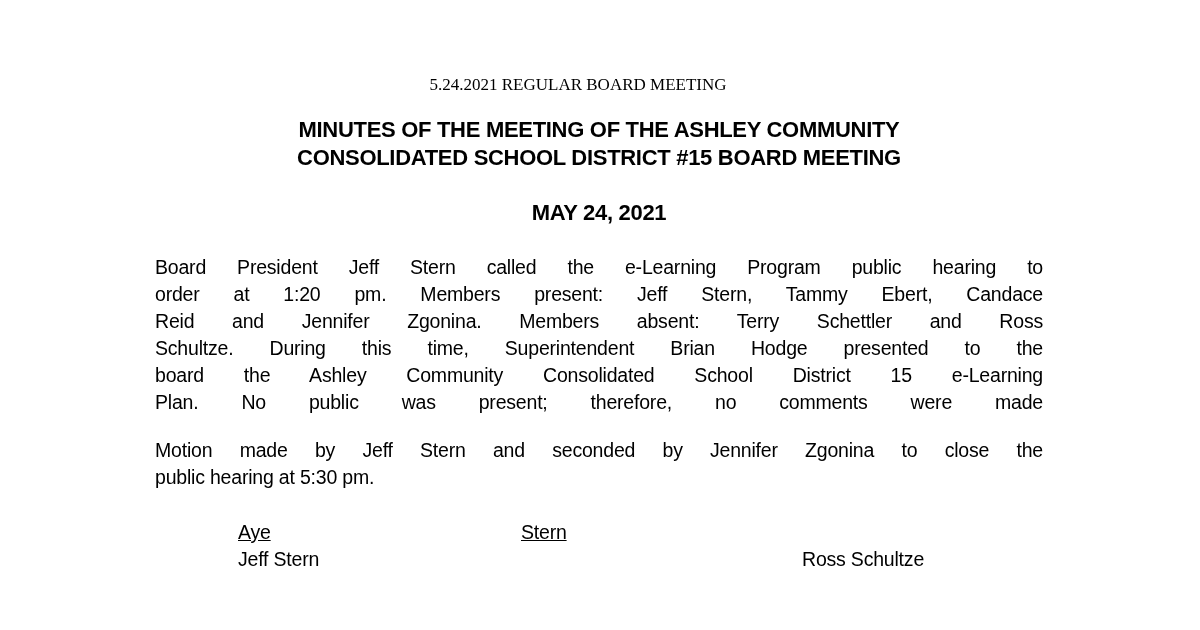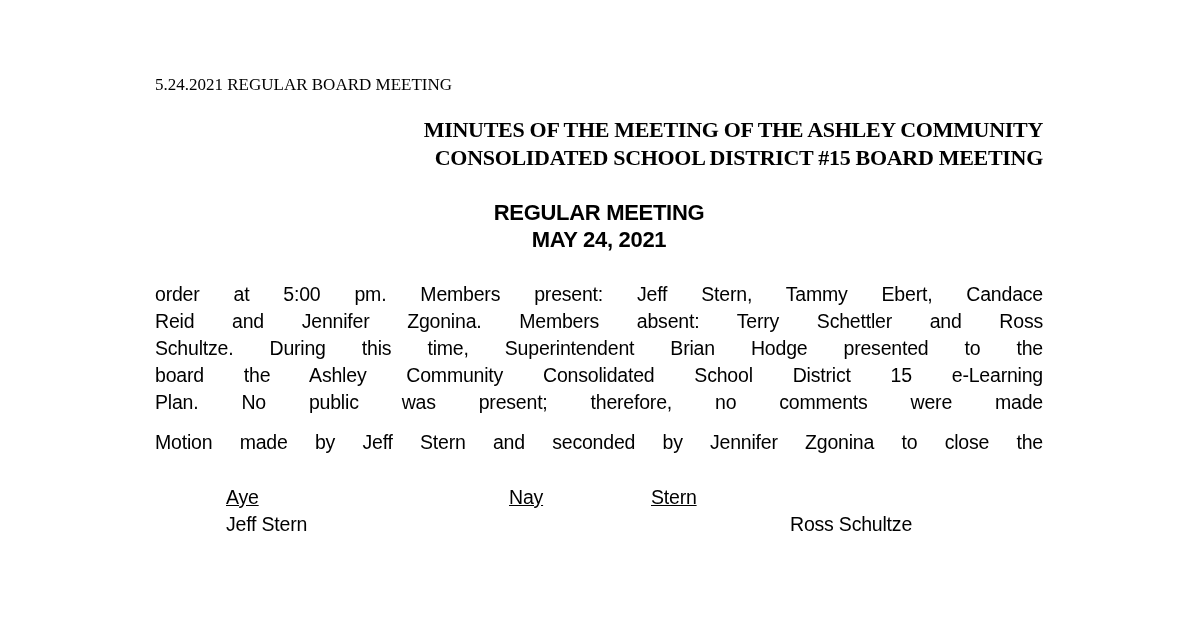--- a/index.html
+++ b/index.html
@@ -13,103 +13,102 @@
   }
   .content {
     margin-left: 155px;
     margin-right: 157px; 
   }
   .doc-header {
     margin-top: 74px;
     font-family: "Liberation Serif", "DejaVu Serif", serif;
     font-size: 17px;
     line-height: 21px;
-    text-align: left;
+    text-align: center;
     padding-right: 42px;
   }
   .doc-title {
     margin-top: 21px;
     font-weight: 700;
     font-size: 22px;
     line-height: 28px;
     letter-spacing: -0.3px;
   }
-  .doc-title .tline { text-align: right; font-family: Liberation Serif, serif; }
+  .doc-title .tline { text-align: center; }
   .doc-subtitle {
     margin-top: 27px;
     font-weight: 700;
     font-size: 22px;
     line-height: 27px;
     letter-spacing: -0.3px;
   }
   .doc-subtitle .tline { text-align: center; }
   .para {
     font-size: 19.5px;
     line-height: 27px;
     letter-spacing: -0.2px;
   }
   .para .tline {
     text-align: justify;
     text-align-last: justify;
   }
   .para .tline.last { text-align-last: left; }
   .para-1 { margin-top: 28px; }
-  .para-2 { margin-top: 13px; }
+  .para-2 { margin-top: 21px; }
   .vote-table {
     margin-top: 28px;
     margin-left: 71px;
     font-size: 19.5px;
     line-height: 27px;
     letter-spacing: -0.2px;
   }
   .vote-row {
     display: grid;
     grid-template-columns: 283px 142px 139px auto;
+    margin-left: 12px;
   }
   .vote-cell { white-space: nowrap; }
   .u { text-decoration: underline; }
 </style>
 </head>
 <body>
 
 <div class="content">
 
   <div class="doc-header">
     <span>5.24.2021 REGULAR BOARD MEETING</span>
   </div>
 
   <div class="doc-title">
       <div class="tline">MINUTES OF THE MEETING OF THE ASHLEY COMMUNITY</div>
       <div class="tline last">CONSOLIDATED SCHOOL DISTRICT #15 BOARD MEETING</div>
     </div>
 
   <div class="doc-subtitle">
-      <div class="tline">REGULAR MEETING</div>
       <div class="tline last">MAY 24, 2021</div>
     </div>
 
   <div class="para para-1">
-      <div class="tline">order at 5:00 pm. Members present: Jeff Stern, Tammy Ebert, Candace</div>
+      <div class="tline">Board President Jeff Stern called the e-Learning Program public hearing to</div>
+      <div class="tline">order at 1:20 pm. Members present: Jeff Stern, Tammy Ebert, Candace</div>
       <div class="tline">Reid and Jennifer Zgonina.  Members absent: Terry Schettler and Ross</div>
       <div class="tline">Schultze.  During this time, Superintendent Brian Hodge presented to the</div>
       <div class="tline">board the Ashley Community Consolidated School District 15 e-Learning</div>
       <div class="tline">Plan. No public was present; therefore, no comments were made</div>
     </div>
 
   <div class="para para-2">
       <div class="tline">Motion made by Jeff Stern and seconded by Jennifer Zgonina to close the</div>
+      <div class="tline last">public hearing at 5:30 pm.</div>
     </div>
 
   <div class="vote-table">
     <div class="vote-row">
       <div class="vote-cell">
         <span class="u">Aye</span>
-      </div>
-      <div class="vote-cell">
-        <span class="u">Nay</span>
       </div>
       <div class="vote-cell">
         <span class="u">Stern</span>
       </div>
     </div>
     <div class="vote-row">
       <div class="vote-cell">Jeff Stern</div>
       <div class="vote-cell"></div>
       <div class="vote-cell"></div>
       <div class="vote-cell">Ross Schultze</div>

